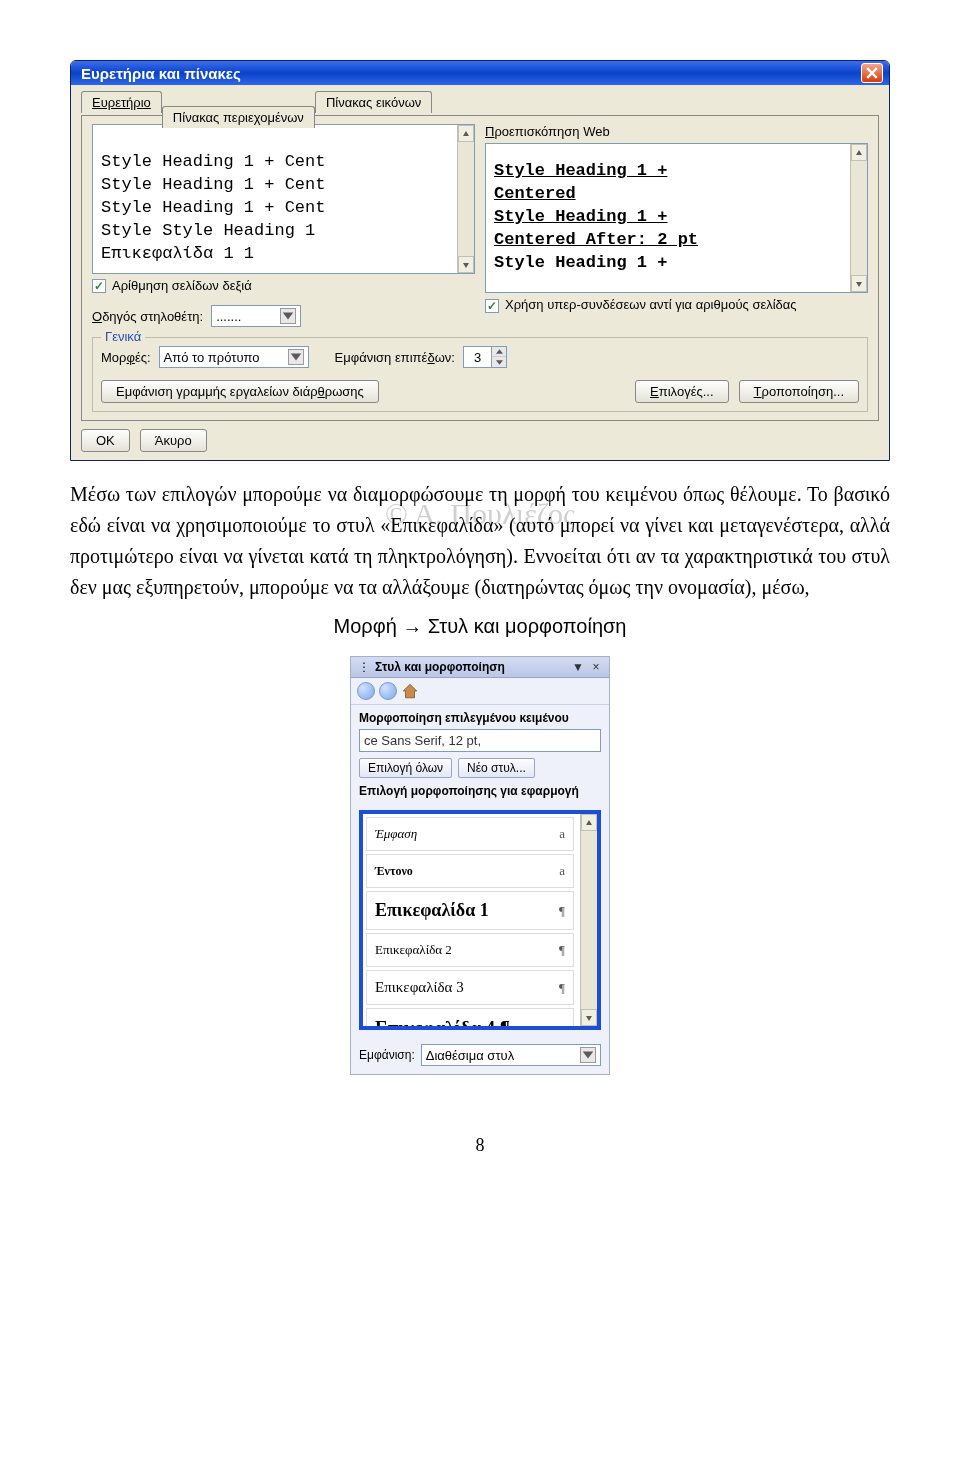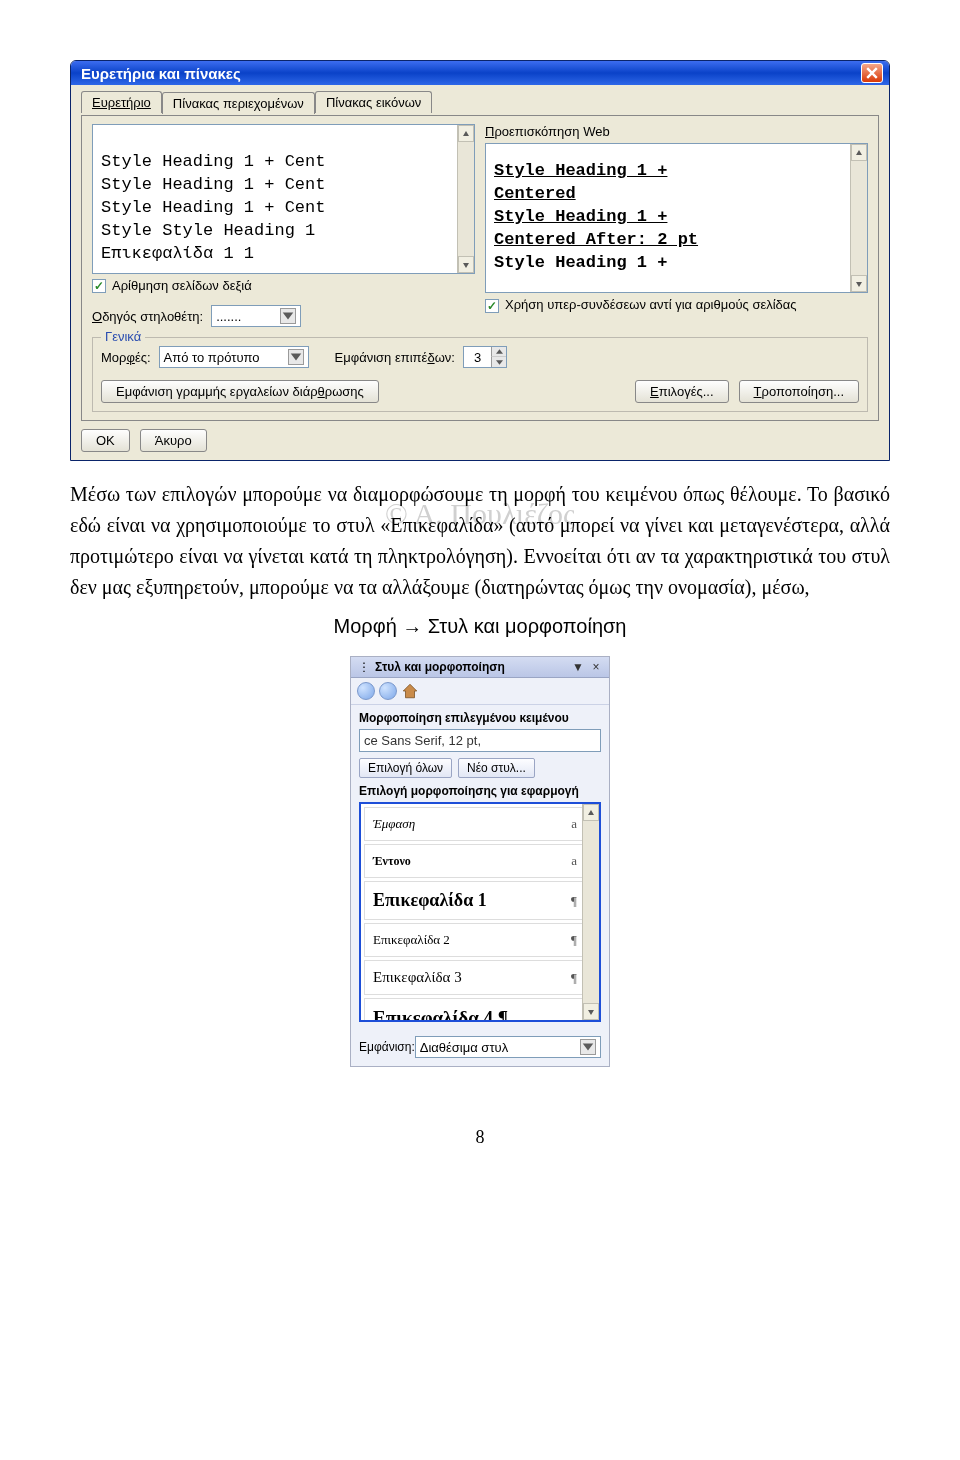--- a/index.html
+++ b/index.html
@@ -41,21 +41,21 @@
   .dlg1-body { padding: 6px 10px 8px 10px; font-size: 13px; color: #000; }
   .tab-row { display: flex; gap: 0; margin-bottom: 2px; }
   .tab {
     border: 1px solid #888;
     border-bottom: none;
     background: #ece9d8;
     padding: 3px 10px;
     font-size: 13px;
     border-radius: 3px 3px 0 0;
   }
-  .tab.active { background: #ece9d8; position: relative; top: 1px; z-index: 2;}
+  .tab.active { background: #ece9d8; position: relative; top: 15px; z-index: 2;}
   .tab-content {
     border: 1px solid #888;
     padding: 8px 10px;
     background: #ece9d8;
   }
 
   .two-col { display: flex; gap: 10px; }
   .col { flex:1; display:flex; flex-direction:column;}
   .section-label { font-size:13px; margin-bottom:4px;}
   .preview-box {
@@ -169,38 +169,38 @@
     font-family: Verdana, sans-serif; font-size:13px; color:#333;
     white-space:nowrap; overflow:hidden;
   }
   .tp-btn-row { display:flex; gap:6px; margin-top:6px;}
   .tpbtn {
     border:1px solid #9aa5c4; background:linear-gradient(#fdfdff,#e2e7f5);
     padding:2px 8px; font-size:12px; border-radius:2px;
   }
 
   .style-listbox {
-    background:#fff; border:2px solid #1d4ed8; margin-top:4px; position:relative;
-    height:220px; overflow:hidden; padding-right:10px;
+    background:#fff; border:4px solid #1d4ed8; margin-top:12px; position:relative;
+    height:220px; overflow:hidden; padding-right:20px;
   }
   .style-listbox .vscroll { border-left:1px solid #c2c0b4;}
   .style-item {
     display:flex; justify-content:space-between; align-items:center;
     padding:8px 8px; border:1px solid #ddd; margin:3px;
   }
   .style-item .name { font-family: Georgia, "Times New Roman", serif;}
   .style-item.italic .name { font-style: italic; font-size:13px;}
   .style-item.bold .name { font-weight:bold; font-size:12px;text-align:right;}
   .style-item.h1 .name { font-size:18px; font-weight:bold;}
   .style-item.h2 .name { font-size:13px;}
   .style-item.h3 .name { font-size:15px;}
   .style-item.h4 .name { font-size:19px; font-weight:bold;}
   .style-item .glyph { font-size:13px; color:#555; font-family: Georgia, serif;}
 
-  .tp-footer { display:flex; align-items:center; padding:8px;}
+  .tp-footer { display:flex; align-items:center; gap:6px; padding:8px;}
   .tp-footer .lbl { font-size:12px;}
 
   .pagenum { text-align:center; font-family: "Times New Roman", serif; font-size:18px; margin-top:60px;}
 
   .under { text-decoration: underline; text-decoration-color: #000; }
 </style>
 </head>
 <body>
 
 <div class="page-pad">

